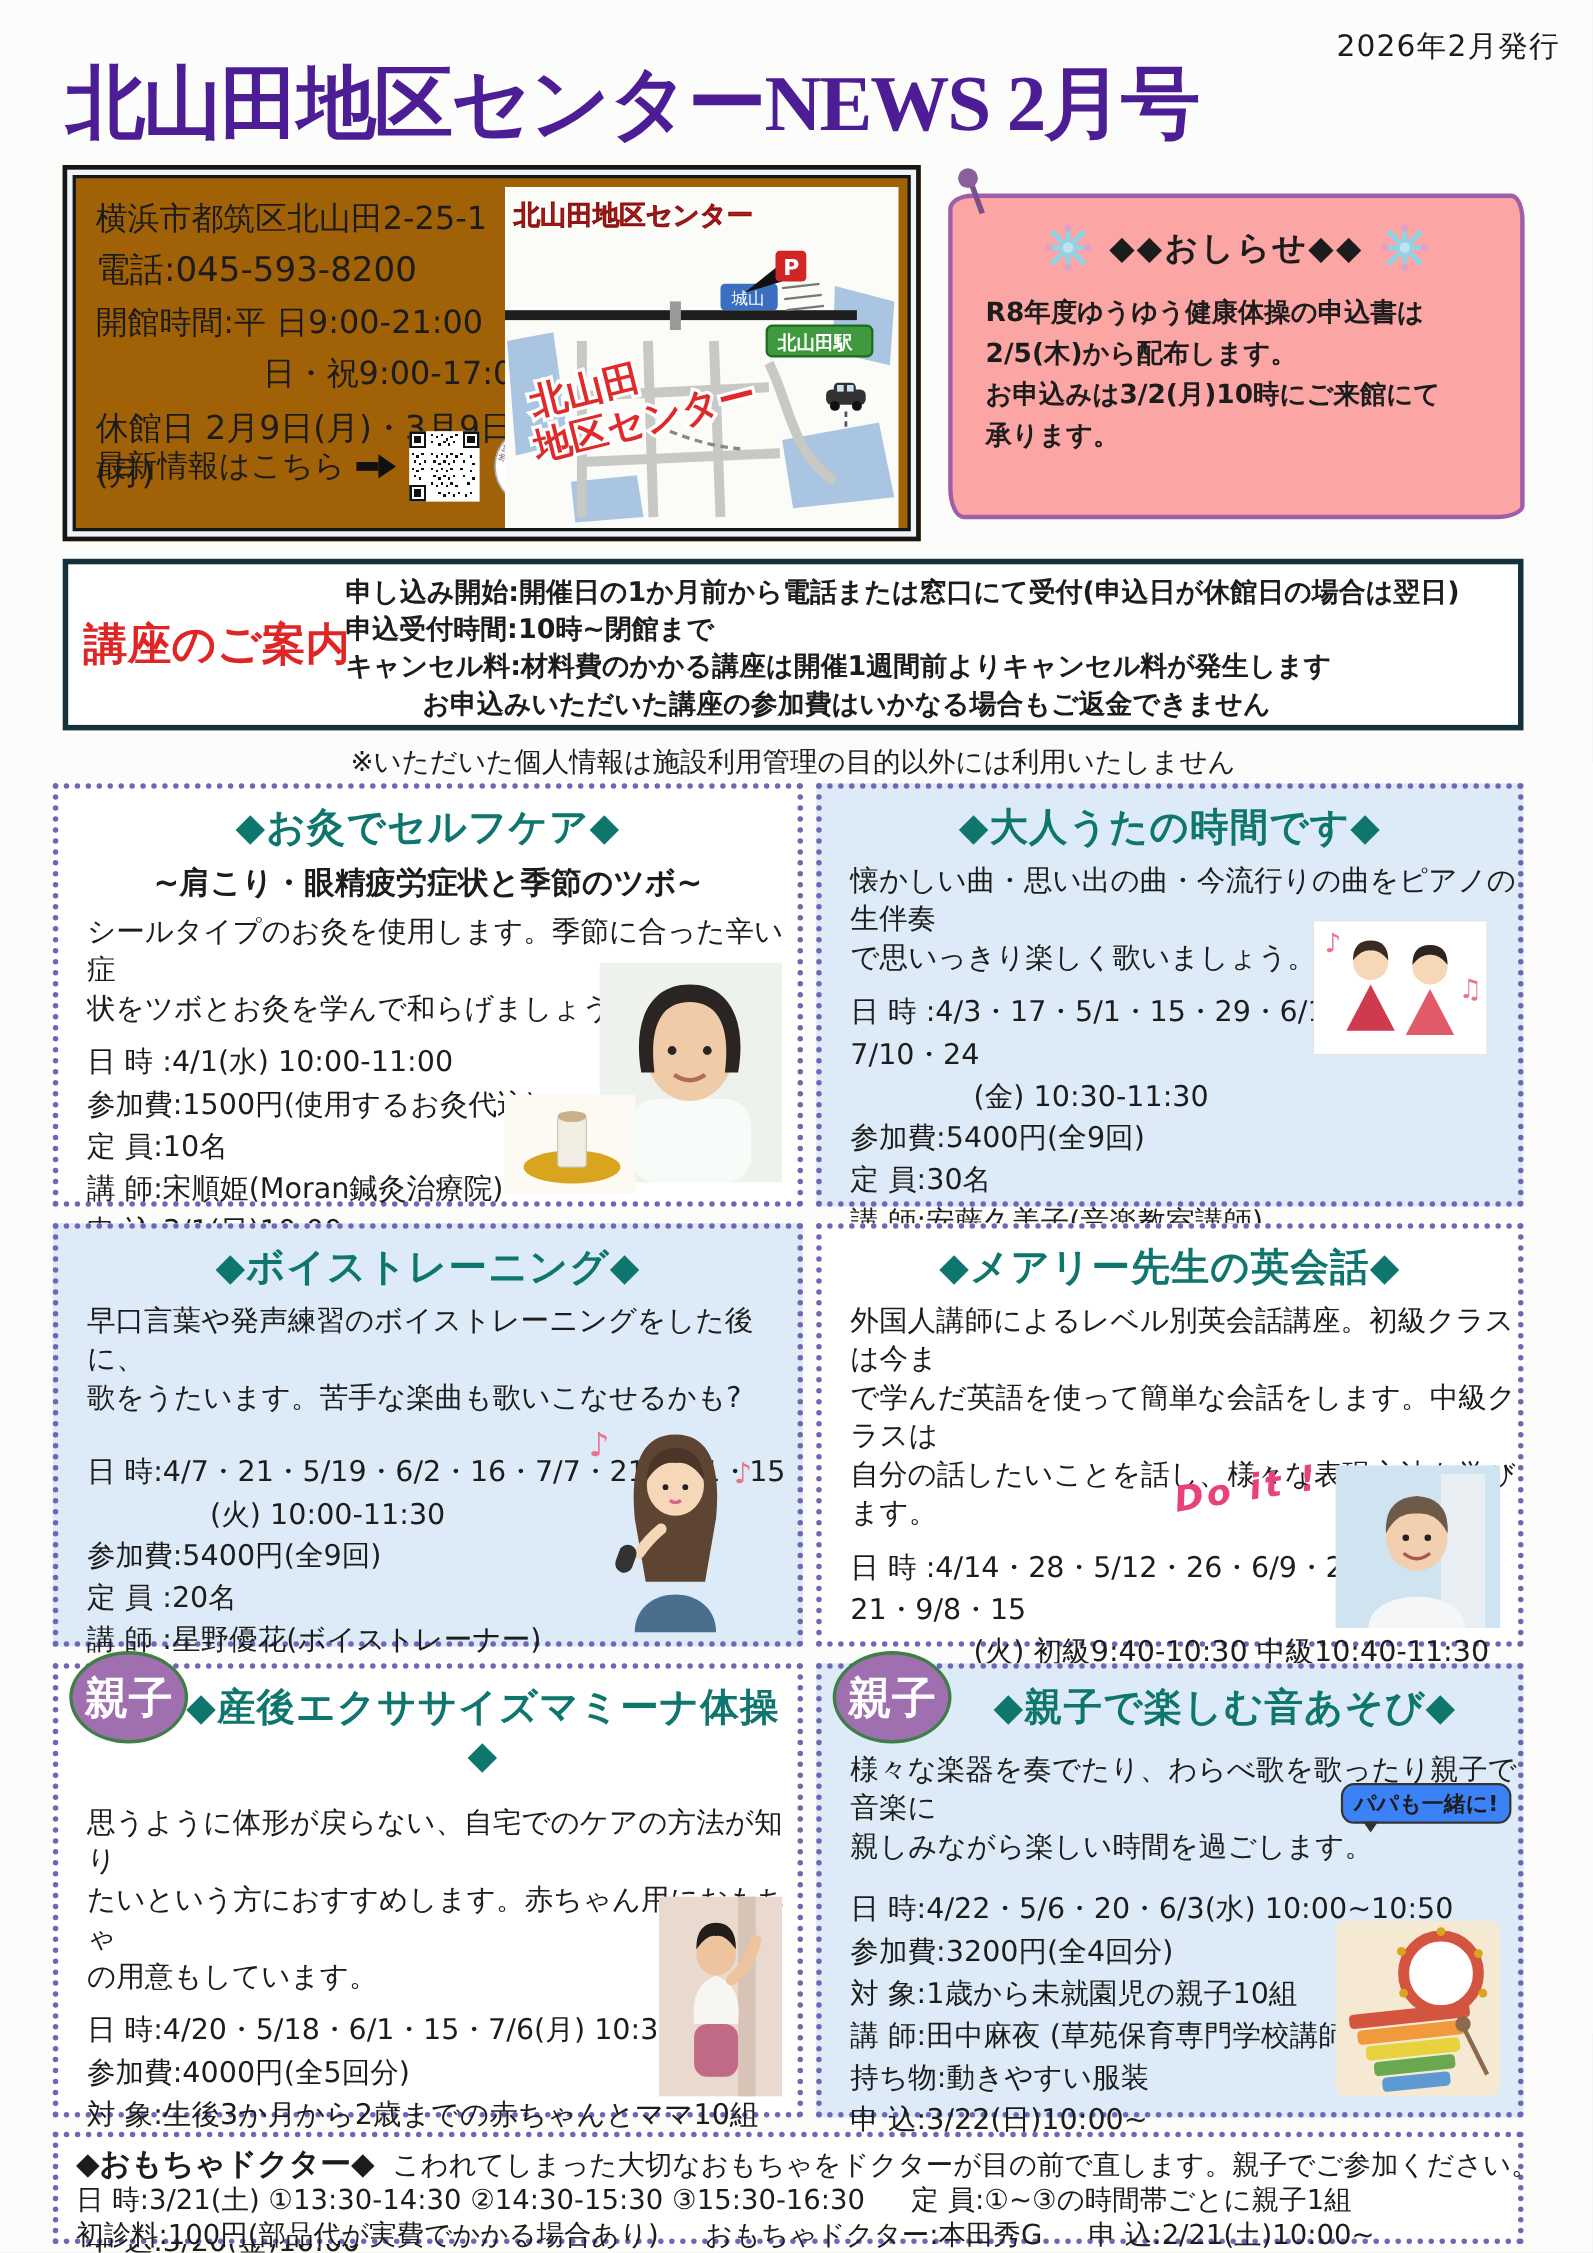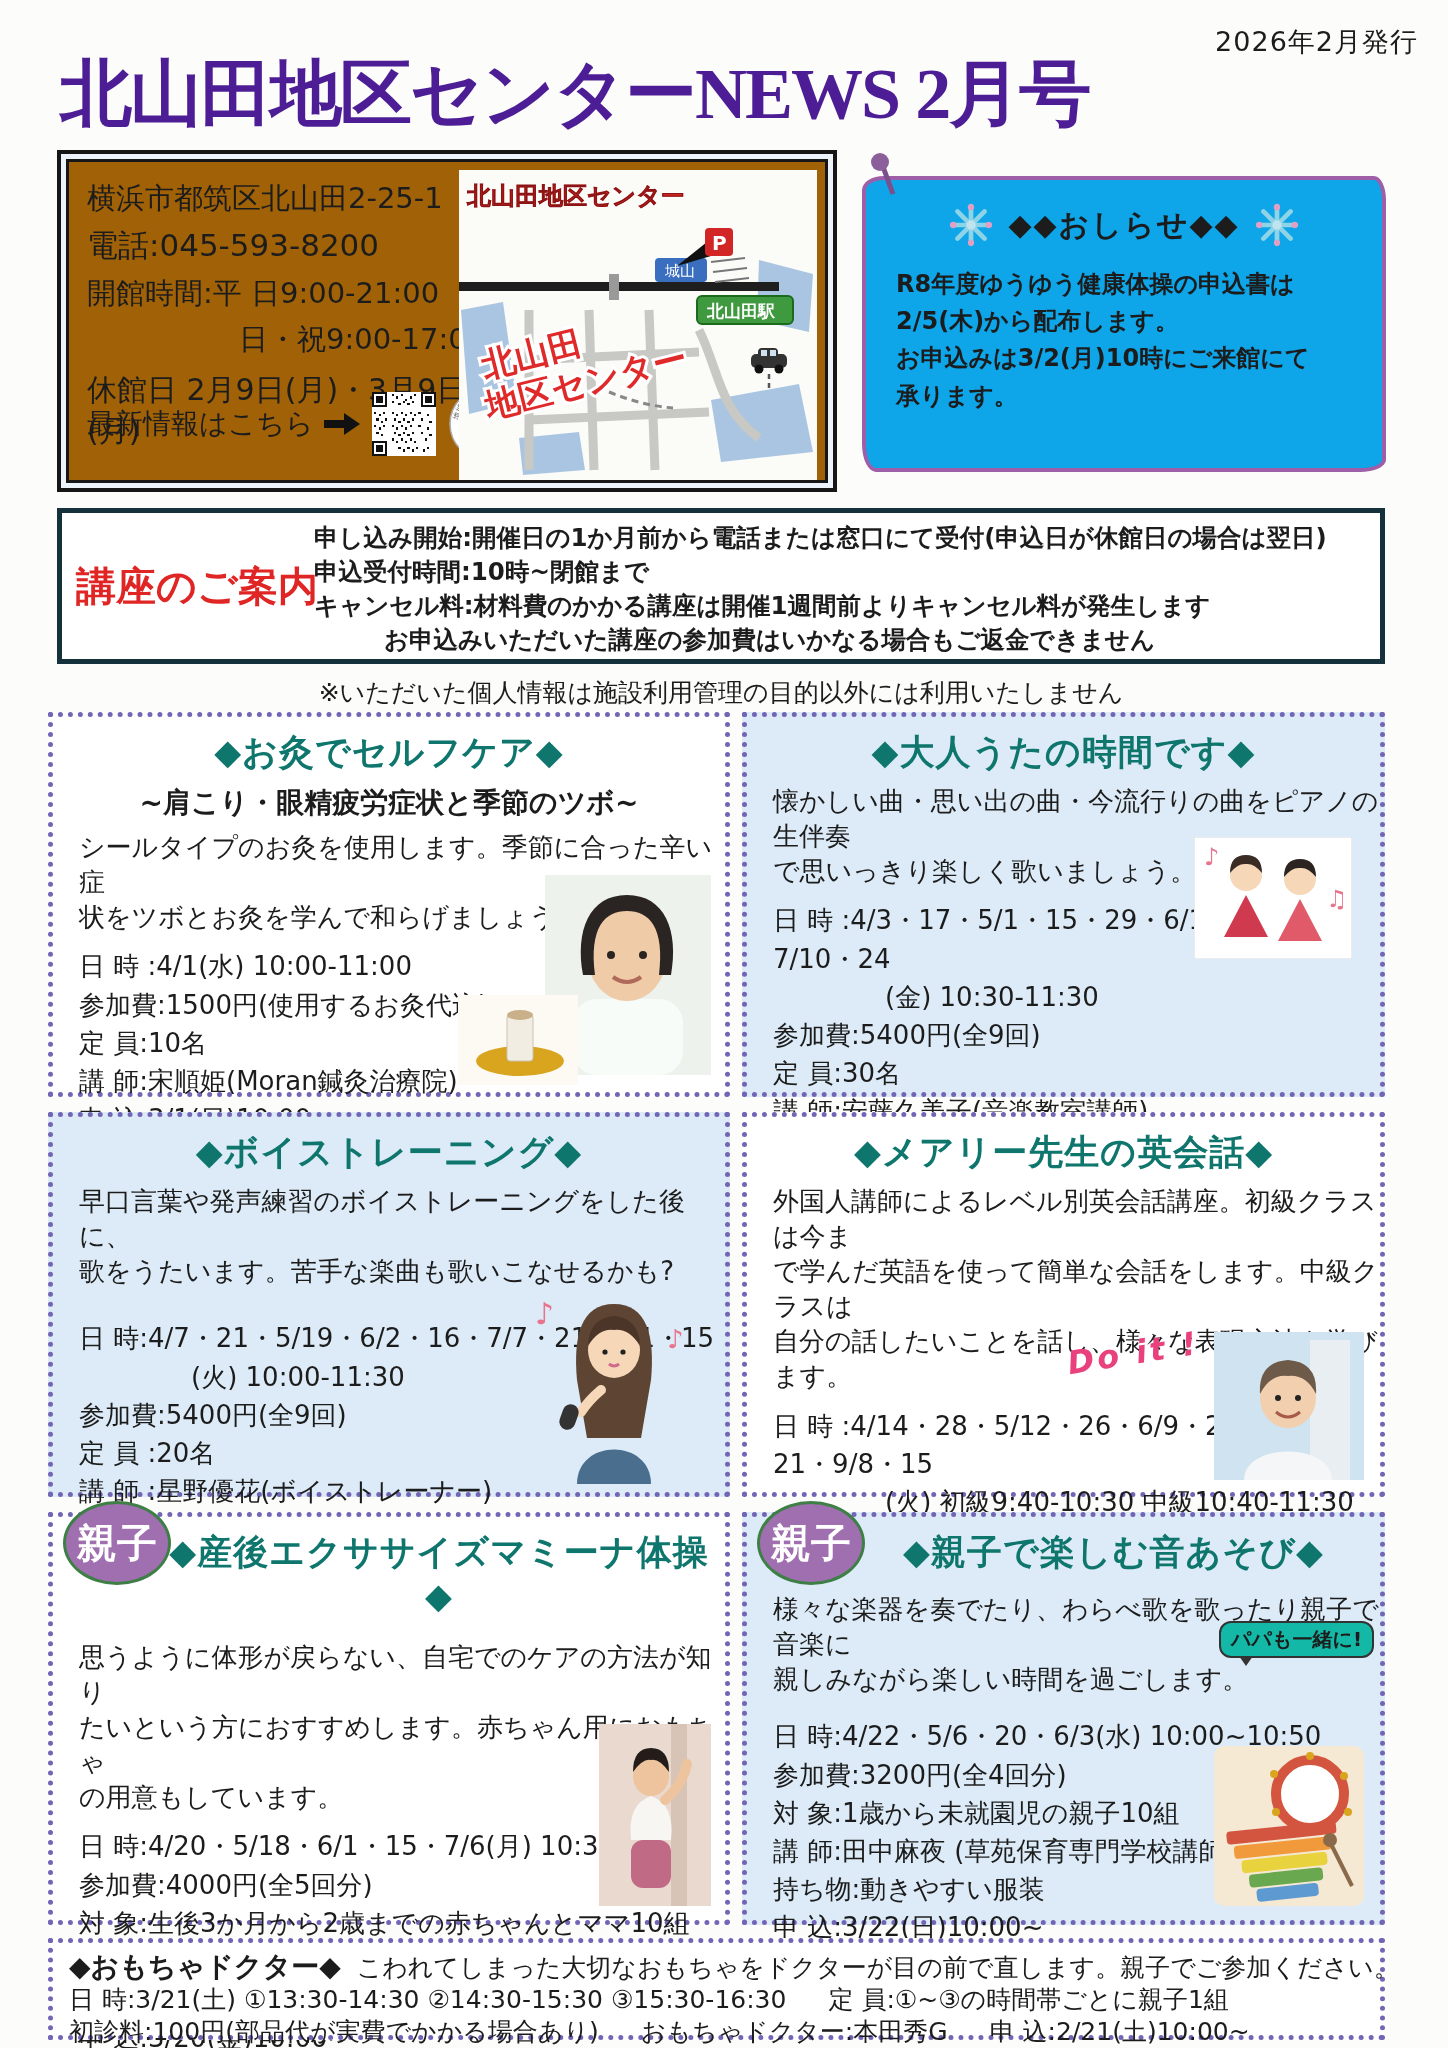--- a/index.html
+++ b/index.html
@@ -21,21 +21,21 @@
   .hours2{padding-left:152px;}
   .closed-line{margin-top:10px;font-size:30px;}
   .latest-row{position:absolute;left:26px;bottom:26px;display:flex;align-items:center;font-size:28px;}
   .arrow-ic{display:inline-block;position:relative;width:36px;height:22px;margin:0 12px 0 10px;}
   .arrow-ic::before{content:"";position:absolute;left:0;top:7px;width:20px;height:8px;background:#111;}
   .arrow-ic::after{content:"";position:absolute;right:0;top:0;border-left:16px solid #111;
                    border-top:11px solid transparent;border-bottom:11px solid transparent;}
   .map-svg{position:absolute;right:16px;top:16px;}
 
   
-  .notice-box{position:absolute;left:862px;top:176px;width:524px;height:296px;background:#0ea5e9;
+  .notice-box{position:absolute;left:862px;top:176px;width:524px;height:296px;background:#fca5a5;
               border:4px solid #9e5fa8;border-radius:22px 12px 26px 14px/14px 24px 12px 28px;
               box-sizing:border-box;}
   .pin{position:absolute;top:-30px;left:-6px;}
   .notice-title-row{display:flex;align-items:center;justify-content:center;gap:14px;margin-top:22px;}
   .notice-title{font-size:30px;font-weight:bold;letter-spacing:2px;}
   .notice-body{margin:18px 16px 0 30px;font-size:24px;font-weight:600;line-height:1.55;}
 
   
   .guide-box{position:absolute;left:57px;top:508px;width:1328px;height:156px;background:#fff;
              border:5px solid #14313c;box-sizing:border-box;}
@@ -54,21 +54,21 @@
   .course-sub{margin:8px 10px 0;text-align:center;font-size:28px;font-weight:bold;}
   .desc{margin:8px 0 0 26px;font-size:26px;line-height:1.35;}
   .details{margin:12px 0 0 26px;font-size:26px;line-height:1.47;}
   .ind{padding-left:112px;}
   .badge{position:absolute;left:10px;top:-16px;width:108px;height:84px;border-radius:50%;
          background:#9f6fb0;border:3px solid #3e7f46;box-sizing:border-box;color:#fff;
          display:flex;align-items:center;justify-content:center;font-size:40px;font-weight:bold;z-index:3;}
   .figure{position:absolute;z-index:2;}
   .doit{position:absolute;right:180px;bottom:120px;color:#e8417e;font-size:32px;font-weight:bold;
         font-style:italic;transform:rotate(-9deg);letter-spacing:3px;white-space:nowrap;}
-  .bubble{position:absolute;right:6px;top:104px;background:#14b8a6;border:2px solid #333;border-radius:12px;
+  .bubble{position:absolute;right:6px;top:104px;background:#3b82f6;border:2px solid #333;border-radius:12px;
           padding:3px 10px;font-size:20px;font-weight:600;white-space:nowrap;z-index:3;}
   .bubble::after{content:"";position:absolute;left:18px;bottom:-10px;border-top:10px solid #333;
           border-left:7px solid transparent;border-right:7px solid transparent;}
 
   
   .bottom-box{left:48px;top:1938px;width:1337px;height:102px;padding:6px 0 0 16px;}
   .bb-line{font-size:25px;line-height:1.26;white-space:nowrap;}
   .bb-title{font-size:28px;font-weight:bold;margin-right:16px;}
   .gap{margin-left:42px;}
 </style>

